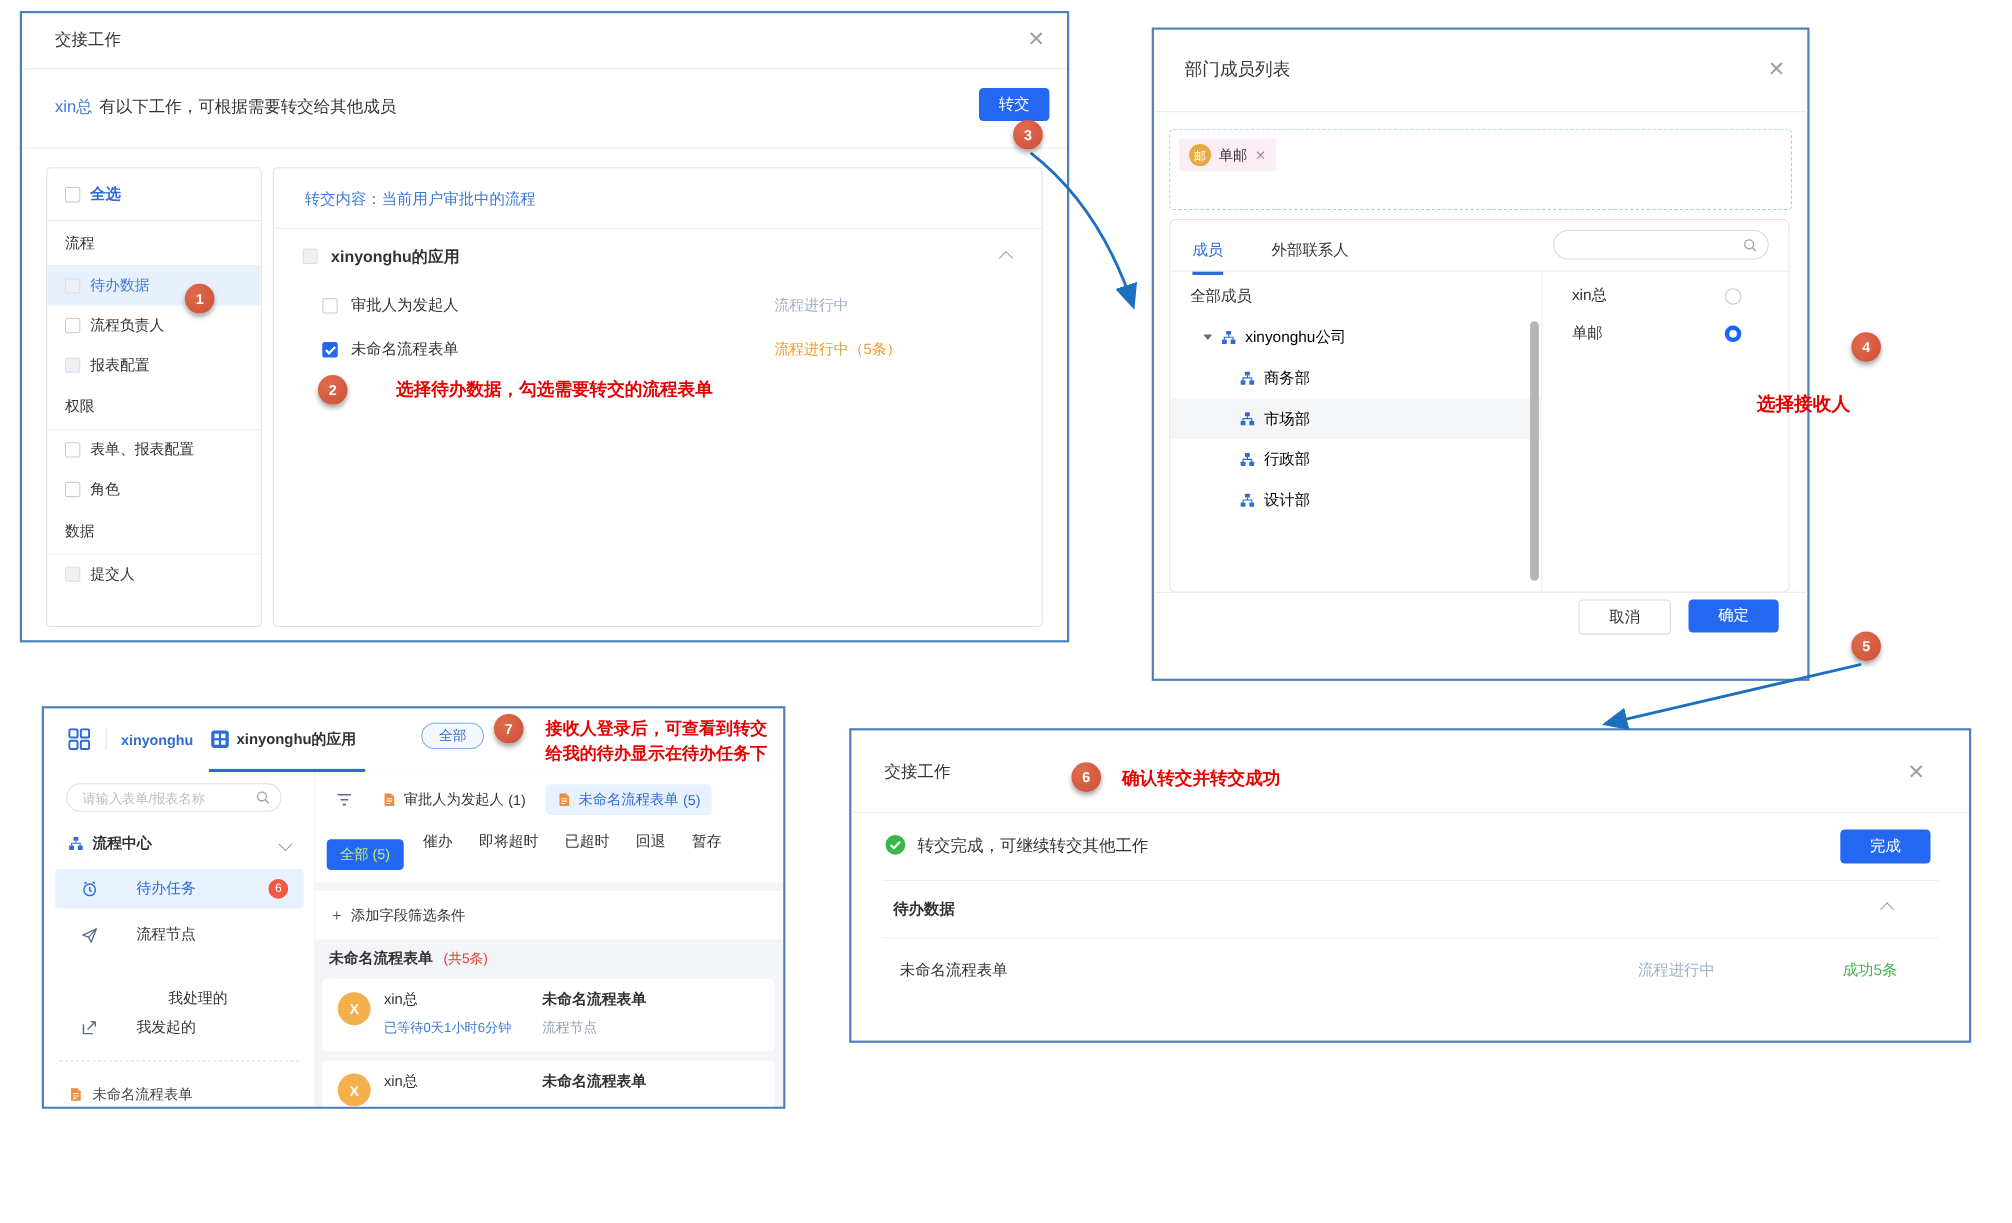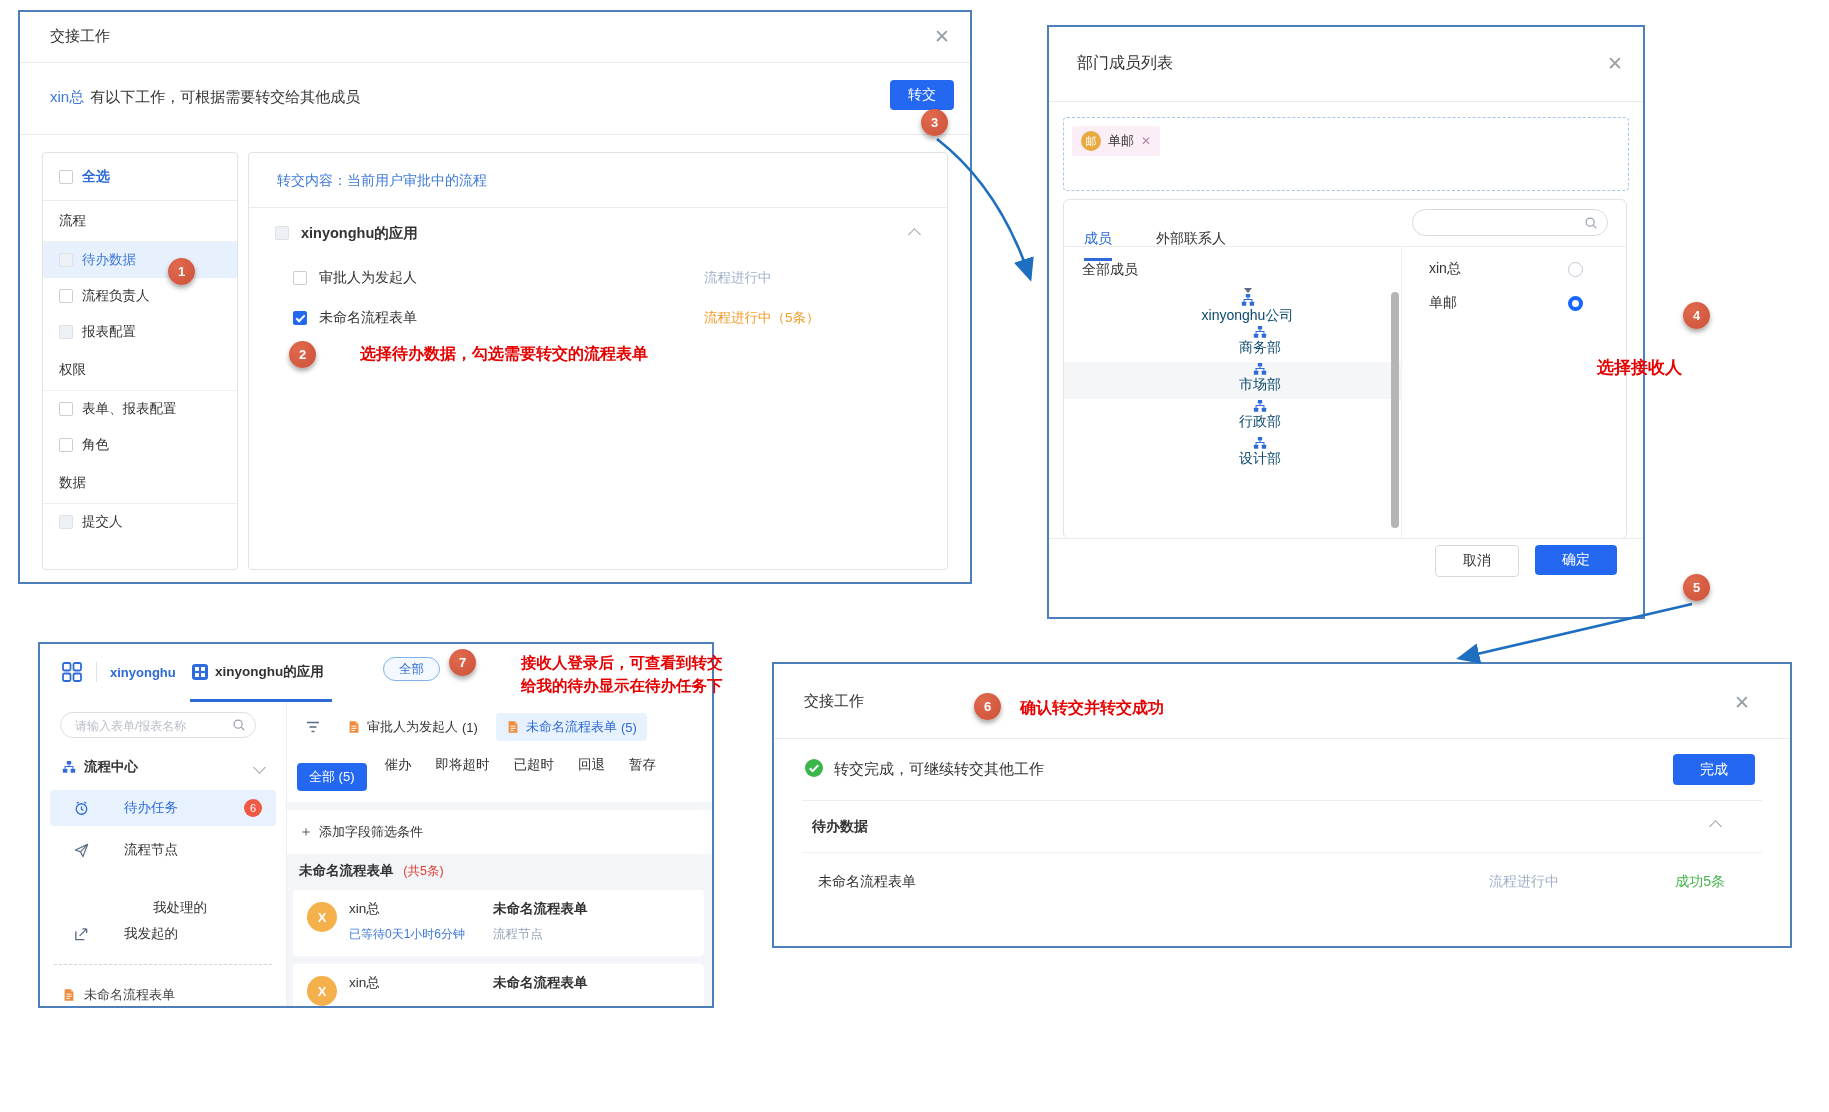--- a/index.html
+++ b/index.html
@@ -58,28 +58,28 @@
   #dlgB{left:1047px;top:25px;width:598px;height:594px;}
   #dlgB .hd{position:absolute;top:0;left:0;right:0;height:74px;border-bottom:1px solid #ebebeb;}
   #dlgB .hd .t{position:absolute;left:28px;top:26px;font-size:16px;color:#333;}
   #dlgB .chips{position:absolute;left:14px;right:14px;top:90px;height:74px;border:1px dashed #a9c7e8;border-radius:4px;padding:8px;box-sizing:border-box;}
   #dlgB .chip{display:inline-flex;align-items:center;height:30px;background:#fbeef7;border-radius:3px;padding:0 9px;}
   #dlgB .chip .av{width:20px;height:20px;border-radius:50%;background:#e8a940;color:#fff;font-size:11px;display:flex;align-items:center;justify-content:center;}
   #dlgB .chip .nm{font-size:13px;color:#333;margin:0 7px 0 7px;}
   #dlgB .chip .rm{font-size:12px;color:#b0879f;cursor:pointer;}
   #dlgB .bodybox{position:absolute;left:14px;right:16px;top:172px;bottom:78px;border:1px solid #e4e4e4;border-radius:6px;overflow:hidden;}
   #dlgB .tabsrow{position:relative;height:46px;border-bottom:1px solid #ececec;}
-  #dlgB .tab{position:absolute;top:15px;height:43px;line-height:46px;font-size:14px;color:#333;cursor:pointer;}
+  #dlgB .tab{position:absolute;top:4px;height:43px;line-height:46px;font-size:14px;color:#333;cursor:pointer;}
   #dlgB .tab.active{color:#2e6bd8;border-bottom:3px solid #2e6bd8;}
   #dlgB .searchpill{position:absolute;right:18px;top:9px;width:196px;height:27px;border:1px solid #d9d9d9;border-radius:14px;box-sizing:border-box;background:#fff;}
   #dlgB .searchpill input{position:absolute;left:12px;top:2px;width:150px;height:21px;border:none;outline:none;font-size:12px;background:transparent;}
   #dlgB .panels{position:absolute;top:46px;left:0;right:0;bottom:0;}
   #dlgB .treep{position:absolute;left:0;top:0;bottom:0;width:338px;border-right:1px solid #f0f0f0;padding-top:6px;box-sizing:border-box;}
   #dlgB .treep .thead{height:36px;display:flex;align-items:center;padding-left:18px;font-size:14px;color:#333;}
-  #dlgB .trow{height:37px;display:flex;align-items:center;font-size:14px;color:#0c4a6e;cursor:pointer;flex-direction:column;}
+  #dlgB .trow{height:37px;display:flex;align-items:center;font-size:14px;color:#000000;cursor:pointer;}
   #dlgB .trow .ic{margin:0 8px 0 8px;}
   #dlgB .trow.sel{background:#f4f6f8;}
   #dlgB .vscroll{position:absolute;right:2px;top:46px;bottom:10px;width:8px;border-radius:4px;background:#b5b5b5;}
   #dlgB .listp{position:absolute;left:339px;right:0;top:0;bottom:0;padding-top:6px;}
   #dlgB .mrow{position:relative;height:34px;display:flex;align-items:center;padding:0 0 0 26px;font-size:14px;color:#333;cursor:pointer;}
   #dlgB .mrow .radio{position:absolute;right:43px;}
   #dlgB .foot{position:absolute;left:0;right:0;bottom:0;height:78px;border-top:1px solid #ececec;}
   #dlgB .foot .btn-ghost{position:absolute;right:124px;top:6px;width:82px;height:30px;}
   #dlgB .foot .btn-blue{position:absolute;right:26px;top:6px;width:82px;height:30px;}
 
@@ -113,21 +113,21 @@
   #winC .main{flex:1;background:#f3f5f8;position:relative;overflow:hidden;}
   #winC .topstrip{position:absolute;top:0;left:0;right:0;height:100px;background:#fff;}
   #winC .vtabs{position:absolute;top:6px;left:8px;right:0;height:38px;display:flex;align-items:center;}
   #winC .vtab1{display:flex;align-items:center;margin-left:26px;font-size:13px;color:#333;cursor:pointer;}
   #winC .vtab1 .lab{margin-left:6px;}
   #winC .vtab2{display:flex;align-items:center;margin-left:18px;background:#e8f2fe;border-radius:4px;padding:5px 10px;font-size:13px;color:#2e6bd8;cursor:pointer;}
   #winC .vtab2 .lab{margin-left:6px;}
   #winC .cnt{margin-left:4px;}
   #winC .fpills{position:absolute;top:48px;left:10px;height:30px;display:flex;align-items:center;}
   #winC .fpill{margin-right:24px;font-size:13.5px;color:#333;cursor:pointer;white-space:nowrap;}
-  #winC .fpill.active{background:#2468f2;color:#ffffff;border-radius:4px;padding:5px 12px;margin-right:18px;font-size:13px;margin-top:24px;}
+  #winC .fpill.active{background:#2468f2;color:#bef264;border-radius:4px;padding:5px 12px;margin-right:18px;font-size:13px;margin-top:24px;}
   #winC .addf{position:absolute;top:108px;left:0;right:0;height:44px;background:#fff;display:flex;align-items:center;padding-left:12px;font-size:13px;color:#333;cursor:pointer;}
   #winC .addf .plus{color:#555;margin-right:6px;font-size:14px;}
   #winC .secrow{position:absolute;top:160px;left:12px;font-size:13.5px;}
   #winC .secrow .b{font-weight:bold;color:#333;}
   #winC .secrow .c{color:#e23b30;margin-left:6px;font-size:12.5px;}
   #winC .card{position:absolute;left:6px;right:8px;background:#fff;border-radius:4px;}
   #winC .card .av{position:absolute;left:14px;top:12px;width:30px;height:30px;border-radius:50%;background:#f3b04b;color:#fff;font-weight:bold;font-size:13px;display:flex;align-items:center;justify-content:center;}
   #winC .card .nm{position:absolute;left:56px;top:10px;font-size:13.5px;color:#333;}
   #winC .card .wait{position:absolute;left:56px;top:36px;font-size:12px;color:#3e79d9;}
   #winC .card .ft{position:absolute;left:200px;top:10px;font-size:13.5px;font-weight:bold;color:#333;}
@@ -504,18 +504,18 @@
   <div class="badge" style="left:289px;top:341px;">2</div>
   <div class="badge" style="left:921px;top:109px;">3</div>
   <div class="badge" style="left:1683px;top:302px;">4</div>
   <div class="badge" style="left:1683px;top:574px;">5</div>
   <div class="badge" style="left:974px;top:693px;">6</div>
   <div class="badge" style="left:449px;top:649px;">7</div>
 
   <div class="note" style="left:360px;top:344px;">选择待办数据，勾选需要转交的流程表单</div>
   <div class="note" style="left:1597px;top:356px;font-size:17px;">选择接收人</div>
   <div class="note" style="left:1020px;top:698px;">确认转交并转交成功</div>
-  <div class="note" style="left:521px;top:651px;font-size:15.5px;line-height:23px;">
+  <div class="note" style="left:496px;top:651px;font-size:15.5px;line-height:23px;">
     <div>接收人登录后，可查看到转交</div>
     <div>给我的待办显示在待办任务下</div>
   </div>
 
 </div>
 
 </body></html>

